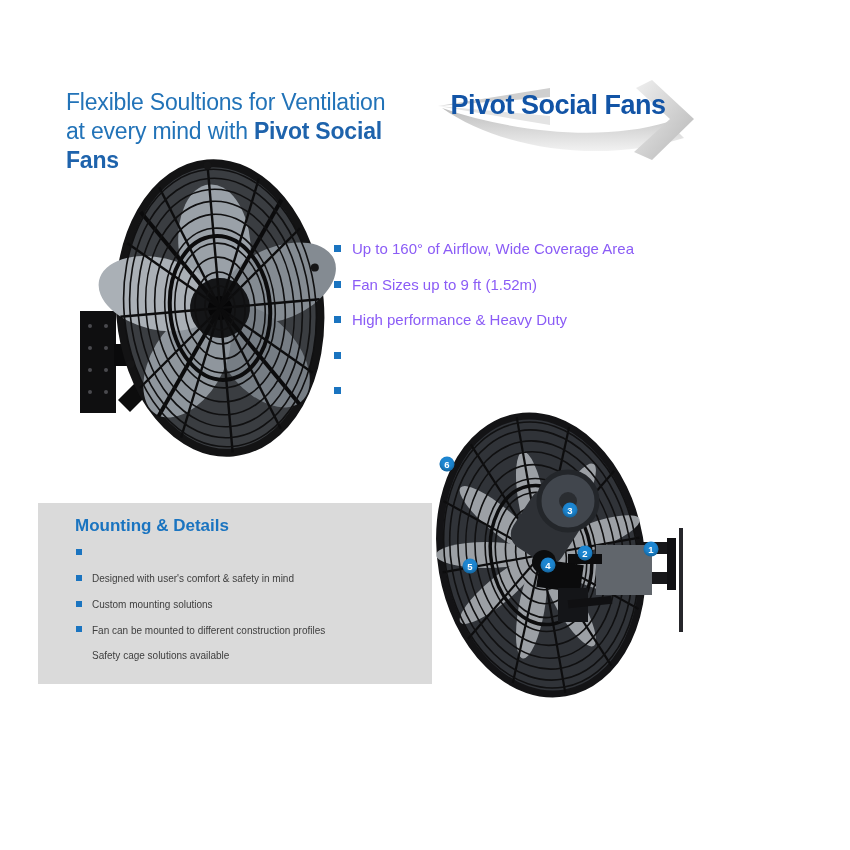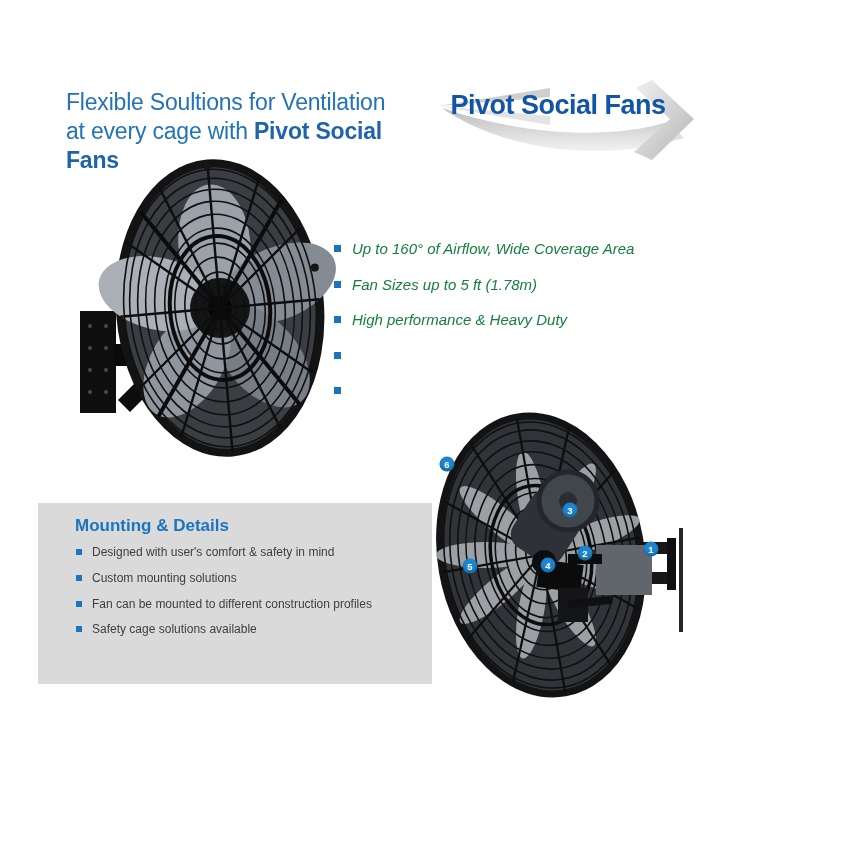--- a/index.html
+++ b/index.html
@@ -17,32 +17,32 @@
   .ribbon-wrap{position:absolute;left:432px;top:76px;width:280px;height:92px;}
   .ribbon-wrap svg{position:absolute;left:0;top:0;}
   .ribbon-title{
     position:absolute;left:0;top:14px;width:252px;text-align:center;
     font-size:27px;font-weight:bold;color:#1254a6;letter-spacing:-0.5px;
   }
   
   .features{position:absolute;left:334px;top:240px;width:420px;}
   .b-row{display:flex;align-items:flex-start;height:35.5px;}
   .b-sq{flex:0 0 auto;width:7px;height:7px;background:#1a74c0;margin:5px 11px 0 0;}
-  .b-txt{font-size:15px;color:#15803d;line-height:18px;font-style:italic;}
+  .b-txt{font-size:15px;color:#8b5cf6;line-height:18px;}
   
   .panel{
     position:absolute;left:38px;top:503px;width:394px;height:181px;background:#dadada;
   }
   .panel-heading{
     position:absolute;left:37px;top:13px;font-size:17px;font-weight:bold;color:#1a74c0;
   }
   .panel-list{position:absolute;left:38px;top:41px;width:348px;}
   .p-row{display:flex;align-items:flex-start;height:25.8px;}
   .p-sq{flex:0 0 auto;width:6px;height:6px;background:#1a74c0;margin:5px 10px 0 0;}
-  .p-txt{font-size:12px;color:#3e3e3e;line-height:16px;}
+  .p-txt{font-size:10px;color:#3e3e3e;line-height:16px;margin-top:27px;}
   
   .fan1{position:absolute;left:68px;top:156px;width:280px;height:308px;}
   .fan2{position:absolute;left:418px;top:402px;width:380px;height:318px;}
   
   .callout{
     position:absolute;width:15px;height:15px;border-radius:50%;
     background:#1d86d1;color:#ffffff;font-size:9.5px;font-weight:bold;
     display:flex;align-items:center;justify-content:center;
     box-shadow:inset 0 -2px 3px rgba(0,0,0,0.25);
     transform:translate(-50%,-50%);
@@ -50,21 +50,21 @@
   .c1{left:233px;top:147px;} .c2{left:167px;top:151px;} .c3{left:152px;top:108px;}
   .c4{left:130px;top:163px;} .c5{left:52px;top:164px;}  .c6{left:29px;top:62px;}
 </style>
 </head>
 <body>
 
 <div class="canvas">
 
   <div class="main-title">
     <span>Flexible Soultions for Ventilation</span><br>
-    <span>at every cage with </span><span class="bold">Pivot Social Fans</span>
+    <span>at every mind with </span><span class="bold">Pivot Social Fans</span>
   </div>
 
   <div class="ribbon-wrap">
     <svg width="280" height="92" viewBox="0 0 280 92">
       <defs>
         <linearGradient id="rg1" x1="0" y1="0" x2="0" y2="1">
           <stop offset="0" stop-color="#bdbdbd"></stop>
             <stop offset="1" stop-color="#f2f2f2"></stop>
         </linearGradient>
         <linearGradient id="rg2" x1="0" y1="0" x2="1" y2="1">
@@ -153,21 +153,21 @@
     </g>
   </svg>
 
   <div class="features">
     <div class="b-row">
       <span class="b-sq"></span>
       <span class="b-txt">Up to 160° of Airflow, Wide Coverage Area</span>
     </div>
     <div class="b-row">
       <span class="b-sq"></span>
-      <span class="b-txt">Fan Sizes up to 5 ft (1.78m)</span>
+      <span class="b-txt">Fan Sizes up to 9 ft (1.52m)</span>
     </div>
     <div class="b-row">
       <span class="b-sq"></span>
       <span class="b-txt">High performance &amp; Heavy Duty</span>
     </div>
     <div class="b-row">
       <span class="b-sq"></span>
     </div>
     <div class="b-row">
       <span class="b-sq"></span>

